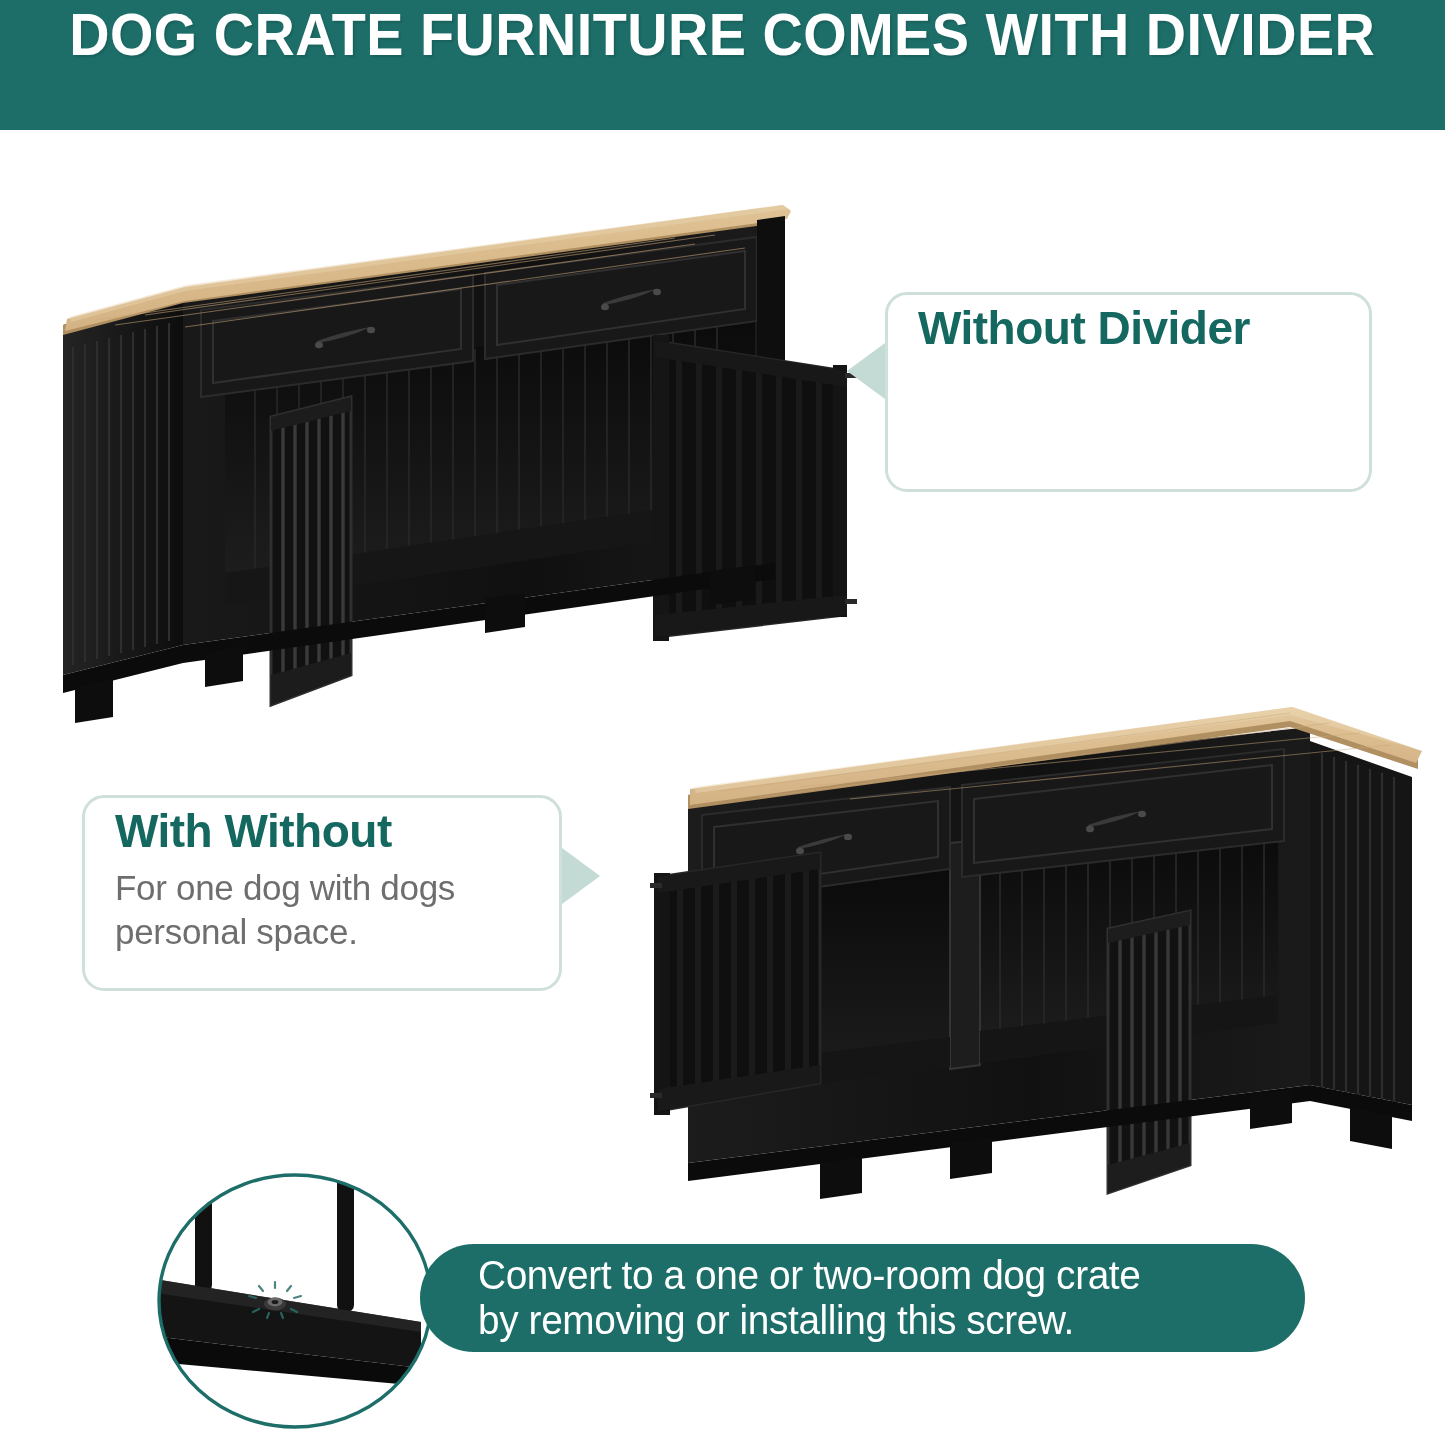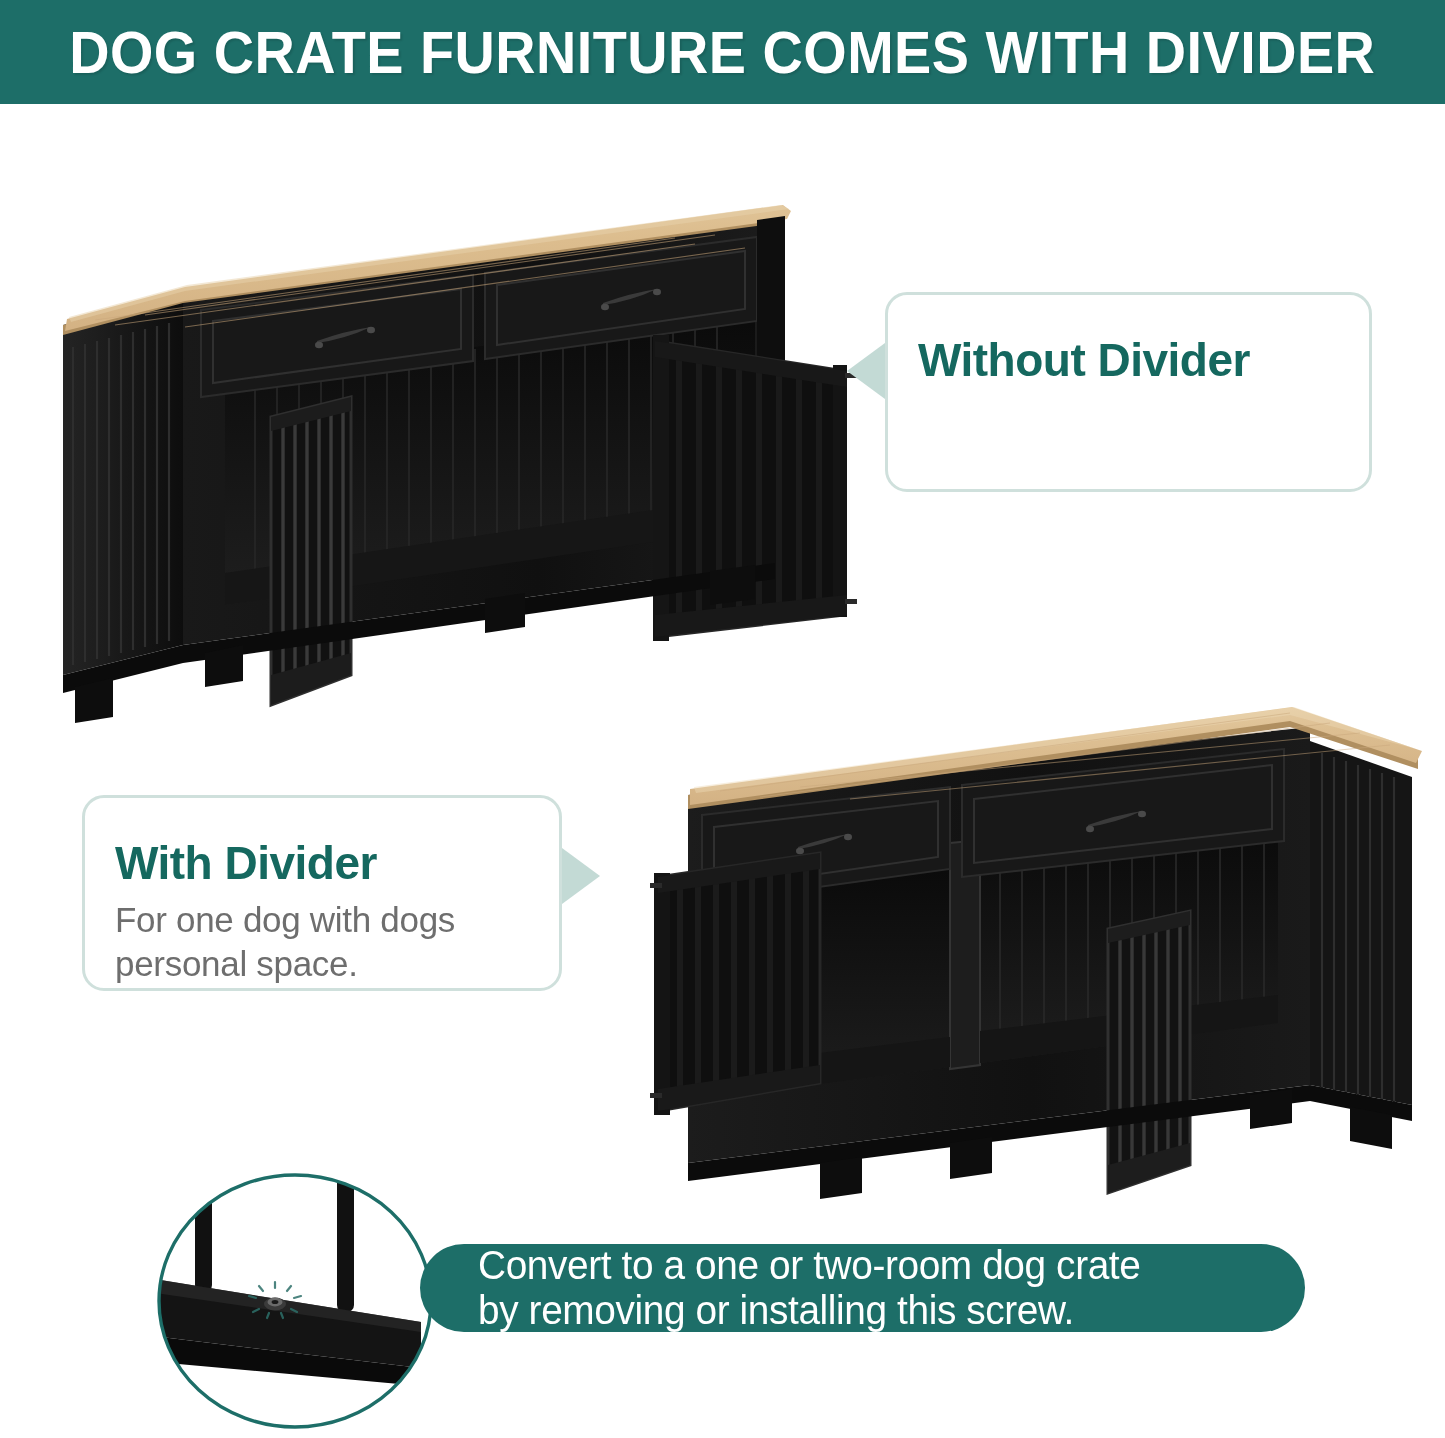--- a/index.html
+++ b/index.html
@@ -14,44 +14,44 @@
     position: relative;
     width: 1445px;
     height: 1438px;
     background: #ffffff;
   }
 
   
   .banner {
     position: absolute;
     left: 0; top: 0;
-    width: 1445px; height: 104px;
+    width: 1445px; height: 130px;
     background: #1d6e68;
     display: flex;
-    align-items: center;
+    align-items: flex-start;
     justify-content: center;
   }
   .banner-title {
     color: #ffffff;
     font-family: "Liberation Sans Narrow", "Liberation Sans", sans-serif;
     font-weight: bold;
     font-size: 60px;
     letter-spacing: 0.5px;
     transform: scaleX(0.93);
     white-space: nowrap;
     text-shadow: 2px 2px 2px rgba(0,0,0,0.12);
   }
 
   
   .callout {
     position: absolute;
     background: #ffffff;
     border: 3px solid #cfe0dc;
     border-radius: 22px;
-    padding: 40px 30px 26px 30px;
+    padding: 8px 30px 26px 30px;
   }
   .callout-title {
     color: #15685f;
     font-weight: bold;
     font-size: 46px;
     line-height: 1.12;
     letter-spacing: -0.5px;
     margin-bottom: 8px;
   }
   .callout-body {
@@ -78,21 +78,21 @@
     right: -41px; top: 50px;
     border-top: 28px solid transparent;
     border-bottom: 28px solid transparent;
     border-left: 38px solid #c3dad5;
   }
 
   
   .pill {
     position: absolute;
     left: 420px; top: 1244px;
-    width: 885px; height: 88px;
+    width: 885px; height: 108px;
     background: #1d6e68;
     border-radius: 54px;
     display: flex;
     flex-direction: column;
     justify-content: center;
     padding-left: 58px;
   }
   .pill-line {
     color: #ffffff;
     font-size: 40px;
@@ -269,21 +269,21 @@
     </g>
   </svg>
 
   <div class="callout" id="callout-without">
     <div class="callout-arrow"></div>
     <div class="callout-title">Without Divider</div>
   </div>
 
   <div class="callout" id="callout-with">
     <div class="callout-arrow"></div>
-    <div class="callout-title">With Divider</div>
+    <div class="callout-title">With Without</div>
     <div class="callout-body">For one dog with dogs personal space.</div>
   </div>
 
   <svg class="product" id="product-with" viewBox="0 0 790 560">
     <defs>
       <linearGradient id="woodB" x1="0" y1="0" x2="0.3" y2="1">
         <stop offset="0%" stop-color="#ead3ad"></stop>
         <stop offset="45%" stop-color="#ddbf92"></stop>
         <stop offset="100%" stop-color="#d2b082"></stop>
       </linearGradient>

